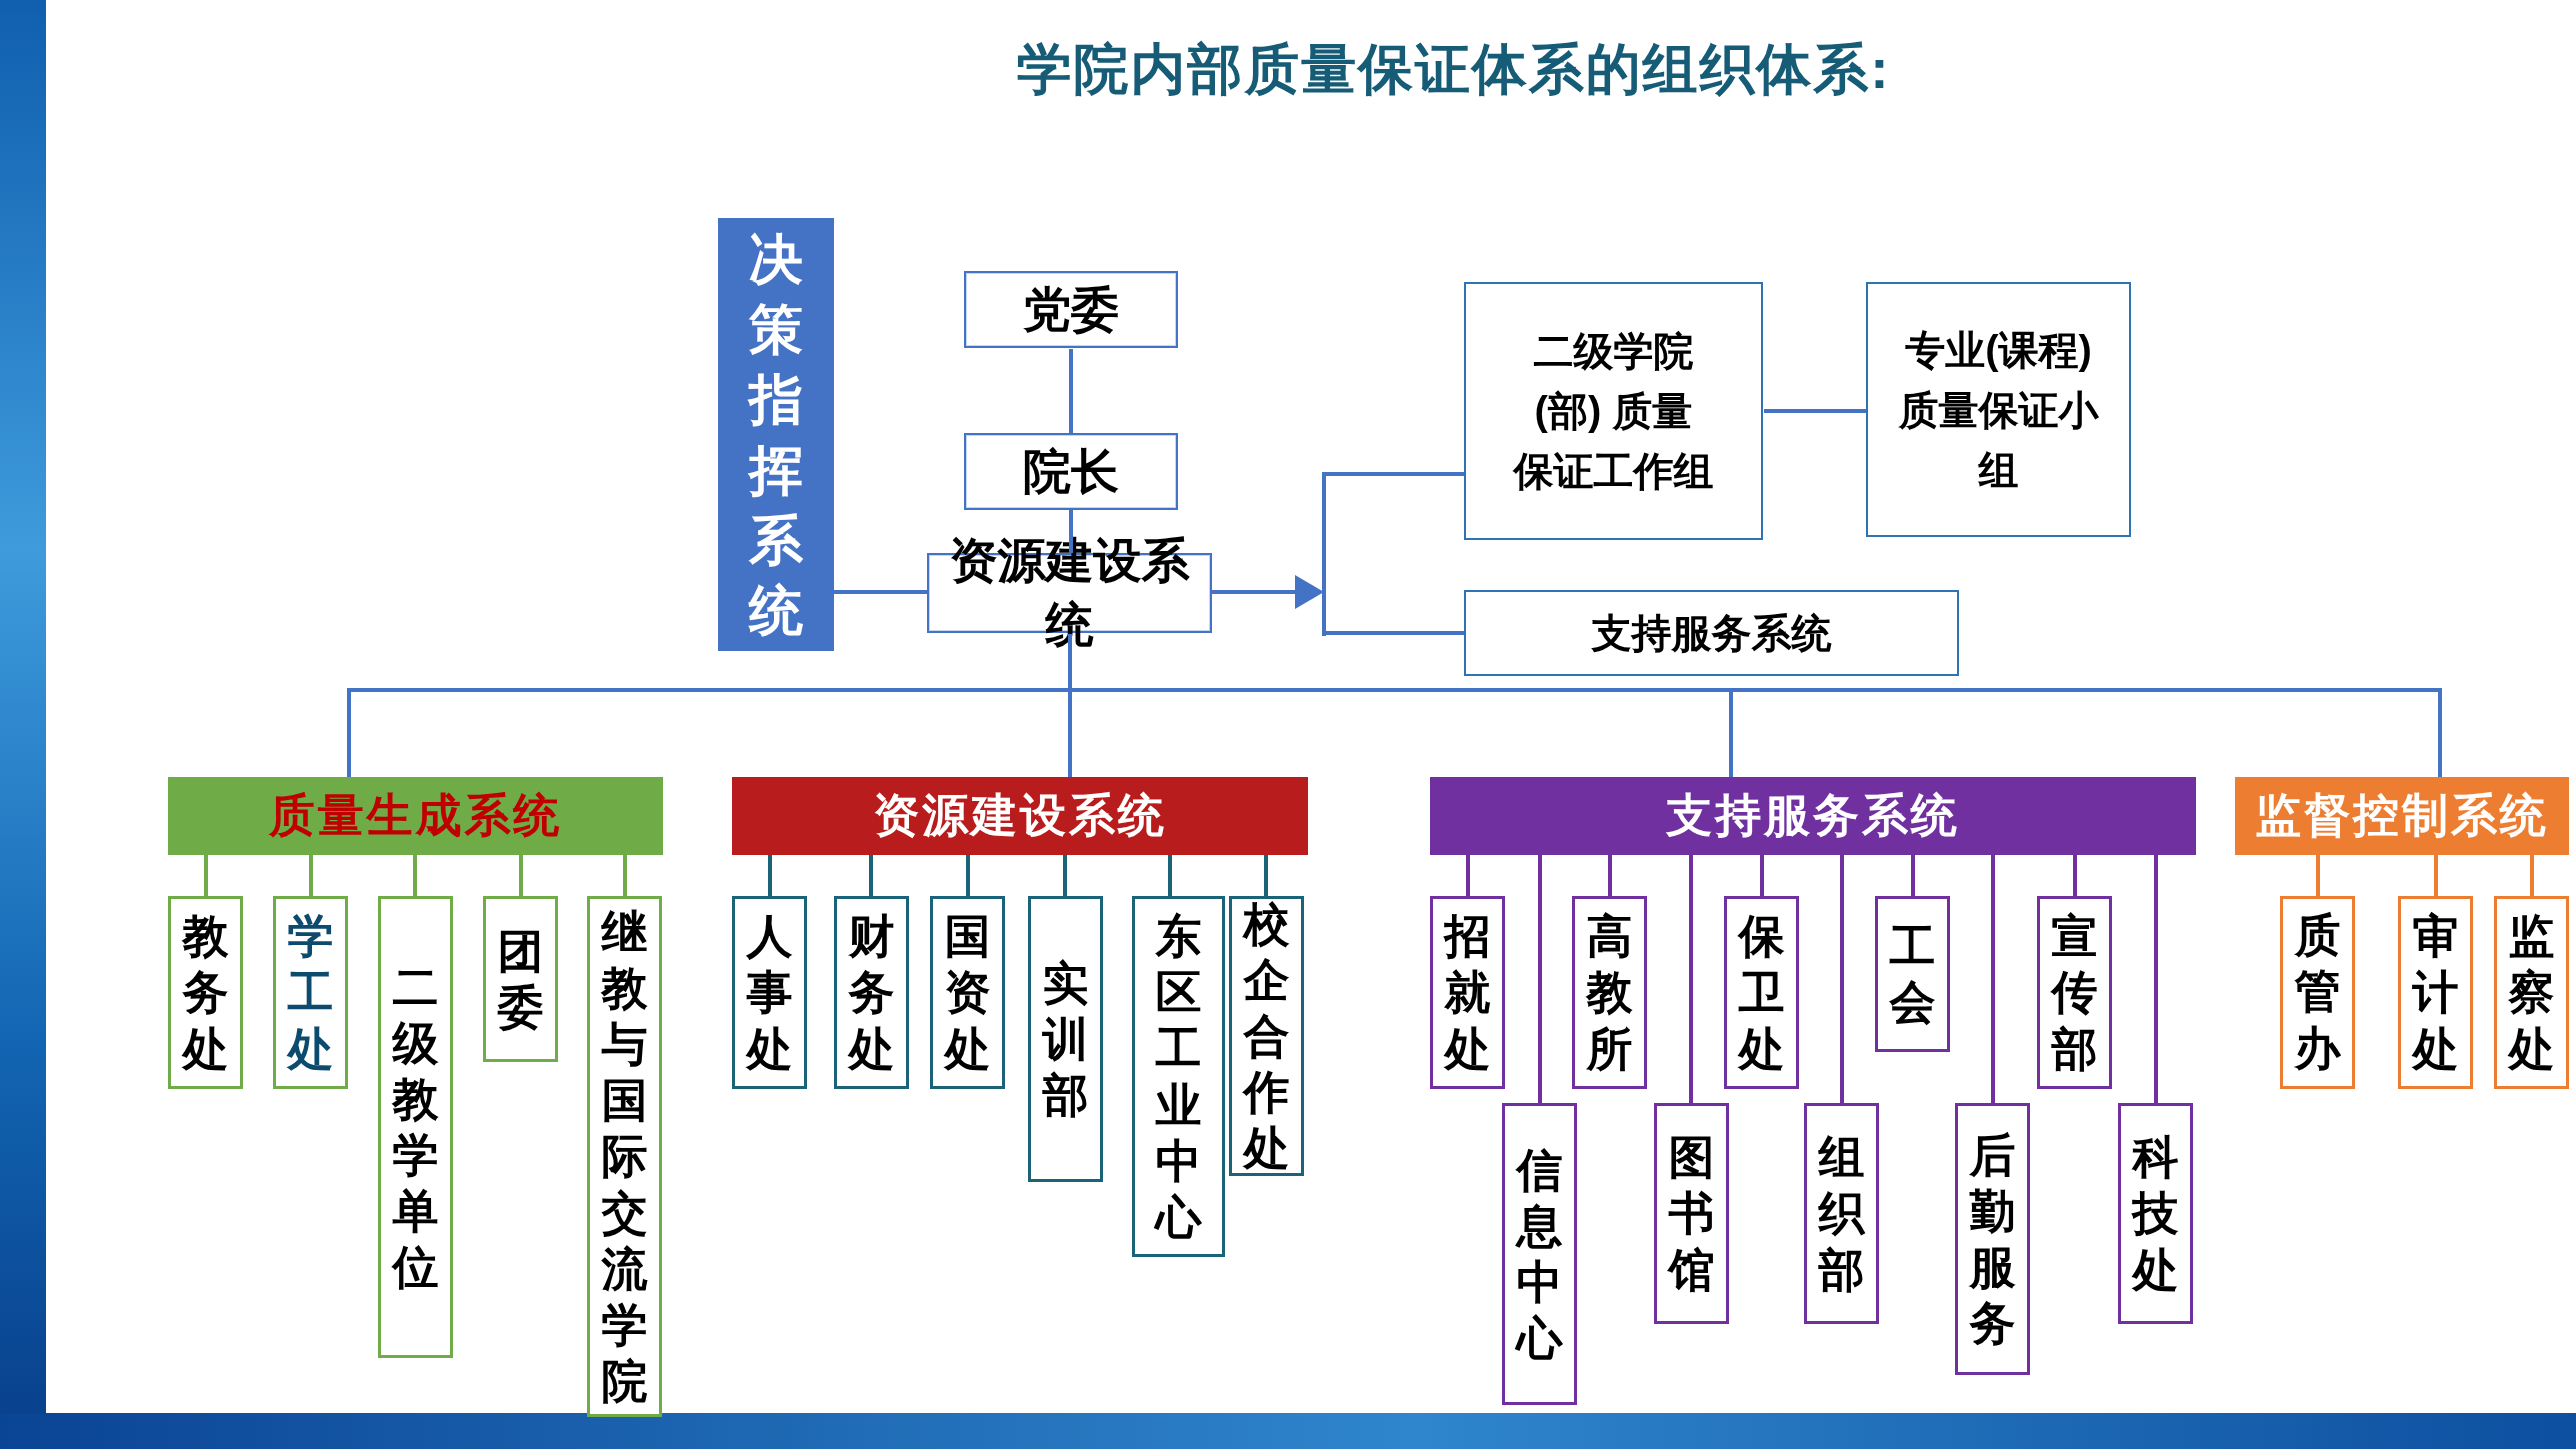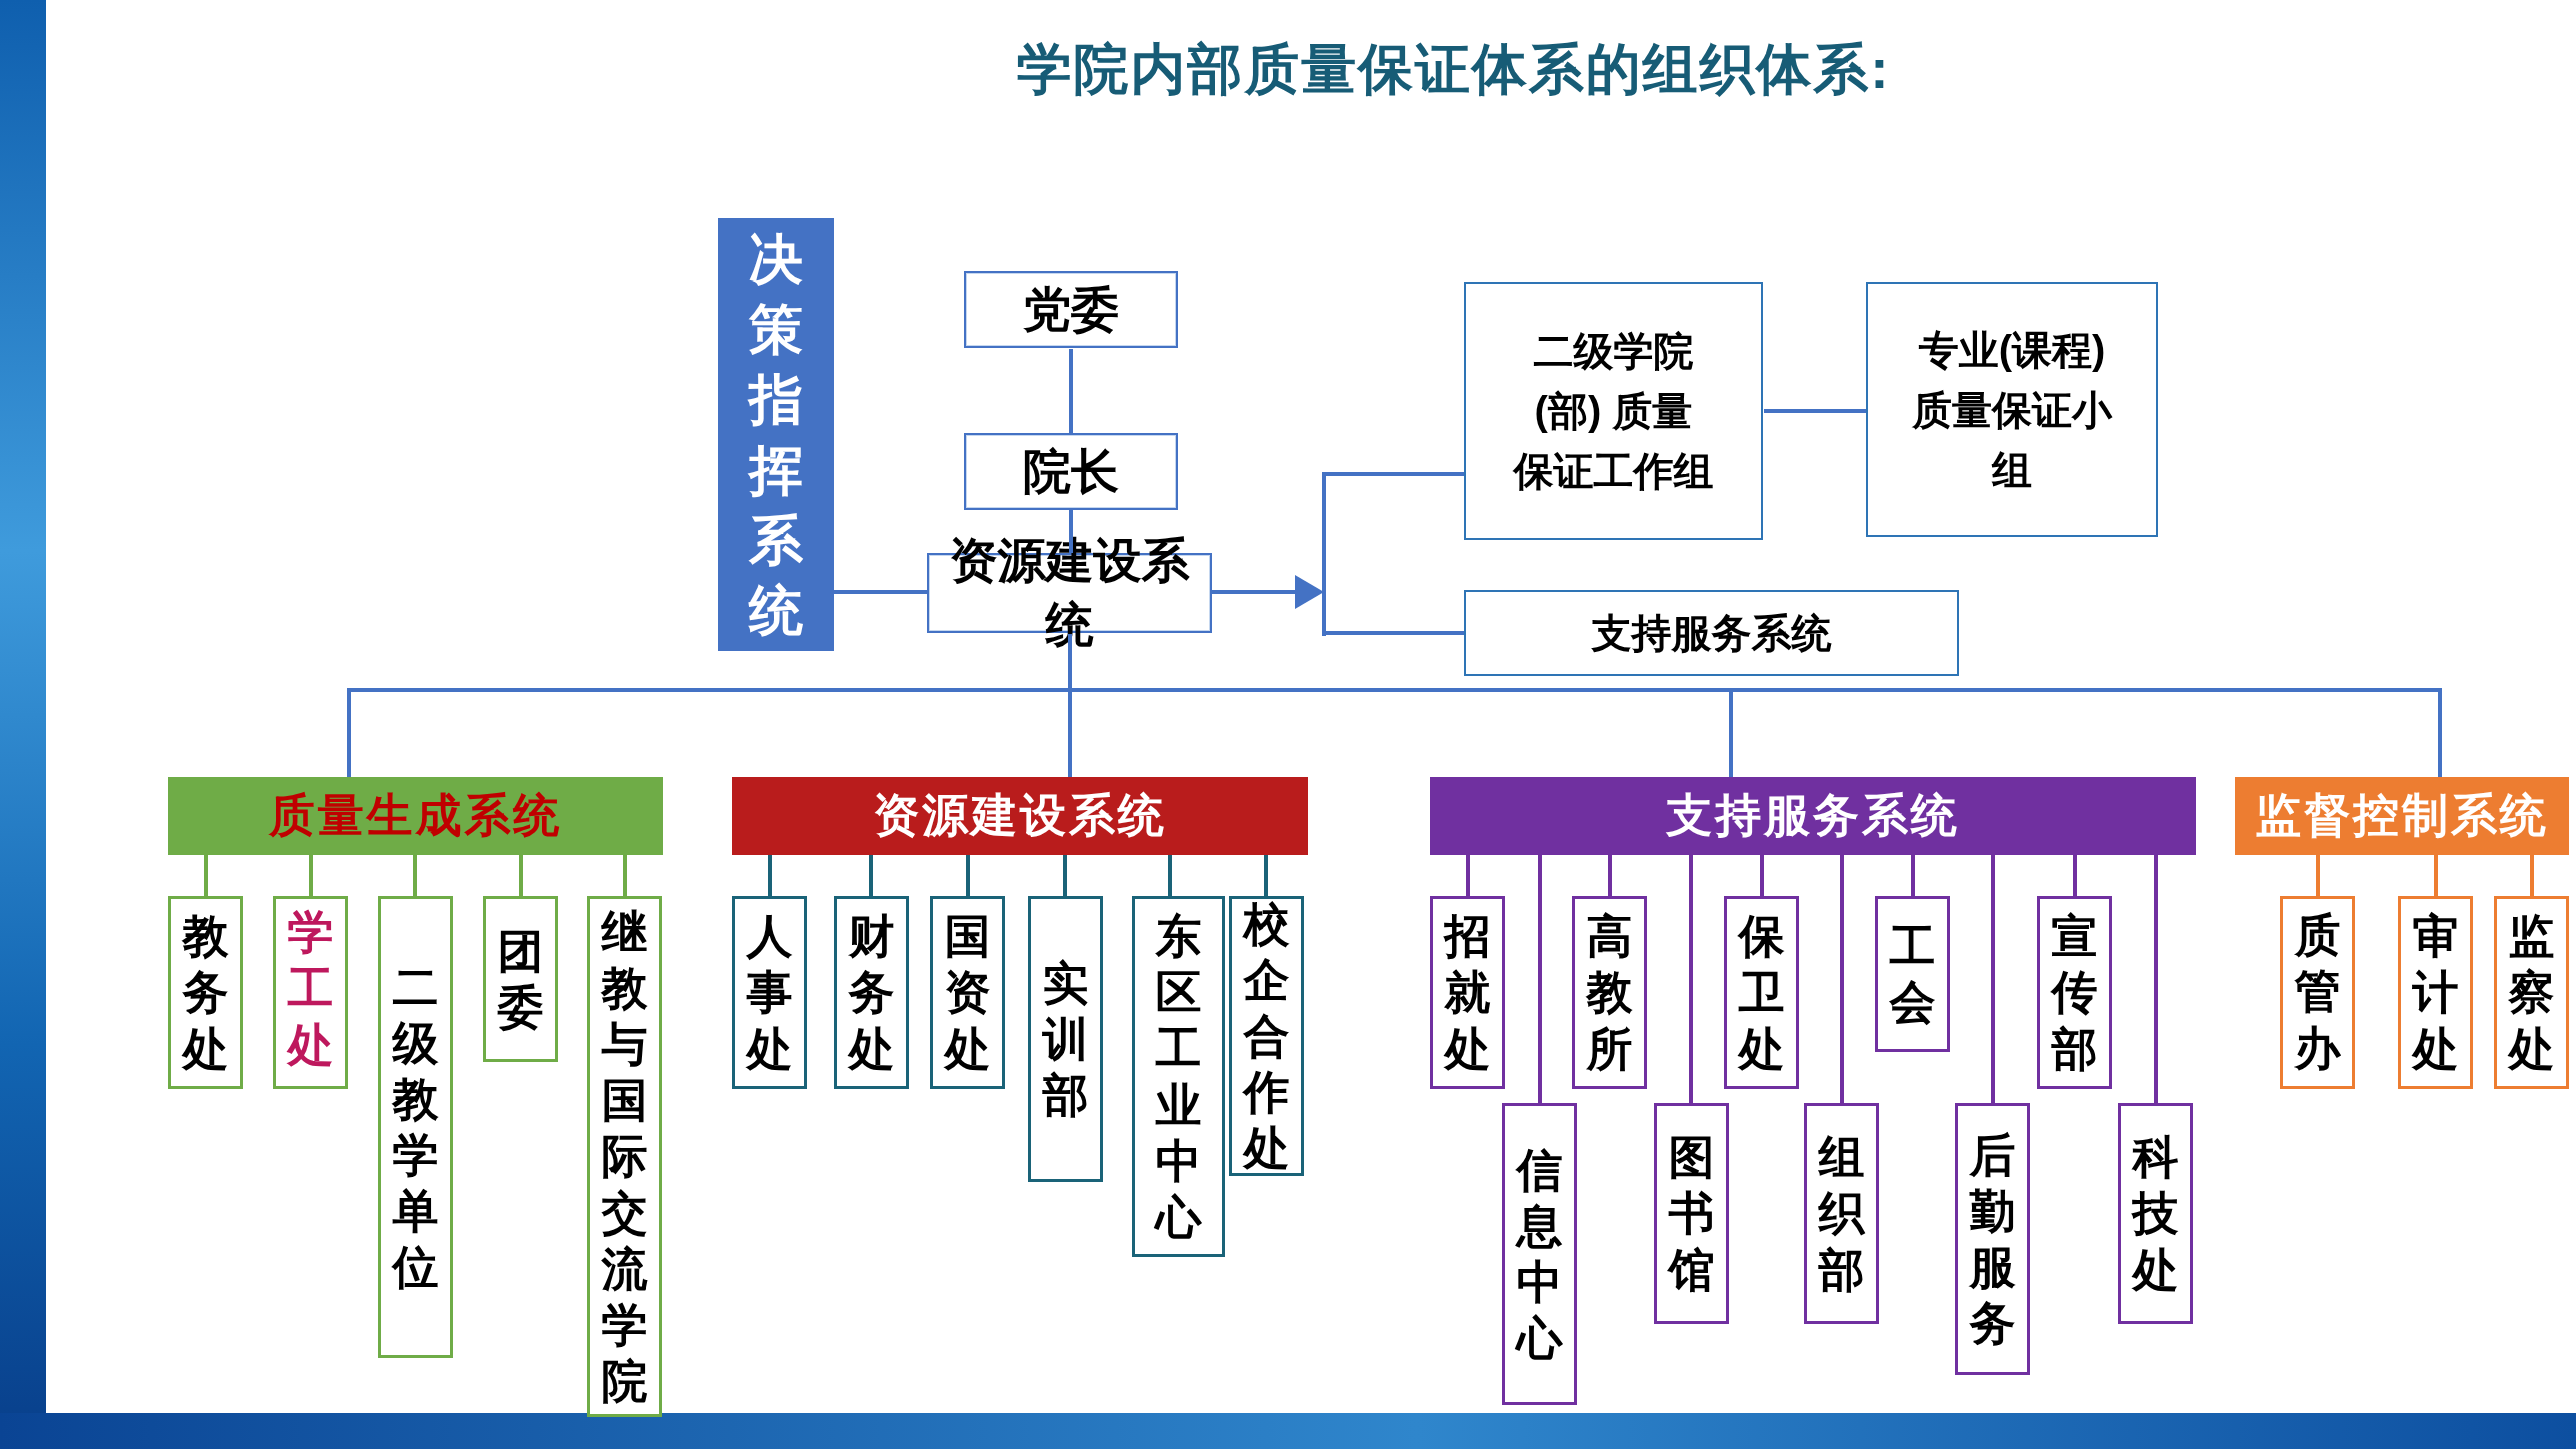--- a/index.html
+++ b/index.html
@@ -44,21 +44,21 @@
   .vchild{
     position:absolute;background:#ffffff;border:3.9px solid #000;box-sizing:border-box;
     display:flex;align-items:center;justify-content:center;text-align:center;
     font-size:46px;font-weight:bold;line-height:1.22;word-break:break-all;
     padding:3.9px 0;color:#000;
   }
   .vchild.green{border-color:#6FAC47;}
   .vchild.teal{border-color:#1A6378;}
   .vchild.purple{border-color:#7030A0;}
   .vchild.orange{border-color:#ED7D31;}
-  .red-text{color:#be185d;font-family:Liberation Mono, monospace;}
+  .red-text{color:#0c4a6e;}
 </style>
 </head>
 <body>
 
 <div class="slide">
 
   <div class="accent-left"></div>
   <div class="accent-bottom"></div>
 
   <div class="title">学院内部质量保证体系的组织体系:</div>
@@ -80,21 +80,21 @@
   <div class="line" style="left:1324px;top:631px;width:140px;height:3.9px;"></div>
 
   <div class="node right-box" style="left:1464px;top:282px;width:299px;height:258px;">
     <div>二级学院</div>
     <div>(部) 质量</div>
     <div>保证工作组</div>
   </div>
 
   <div class="line" style="left:1764px;top:409px;width:102px;height:3.9px;"></div>
 
-  <div class="node right-box" style="left:1866px;top:282px;width:292px;height:255px;">
+  <div class="node right-box" style="left:1866px;top:282px;width:265px;height:255px;">
     <div>专业(课程)</div>
     <div>质量保证小</div>
     <div>组</div>
   </div>
 
   <div class="node right-box" style="left:1464px;top:590px;width:495px;height:86px;line-height:1.1;">支持服务系统</div>
 
   <div class="line" style="left:1068px;top:634px;width:3.9px;height:56px;"></div>
   <div class="line" style="left:347px;top:688px;width:2095px;height:3.9px;"></div>
   <div class="line" style="left:347px;top:688px;width:3.9px;height:89px;"></div>

